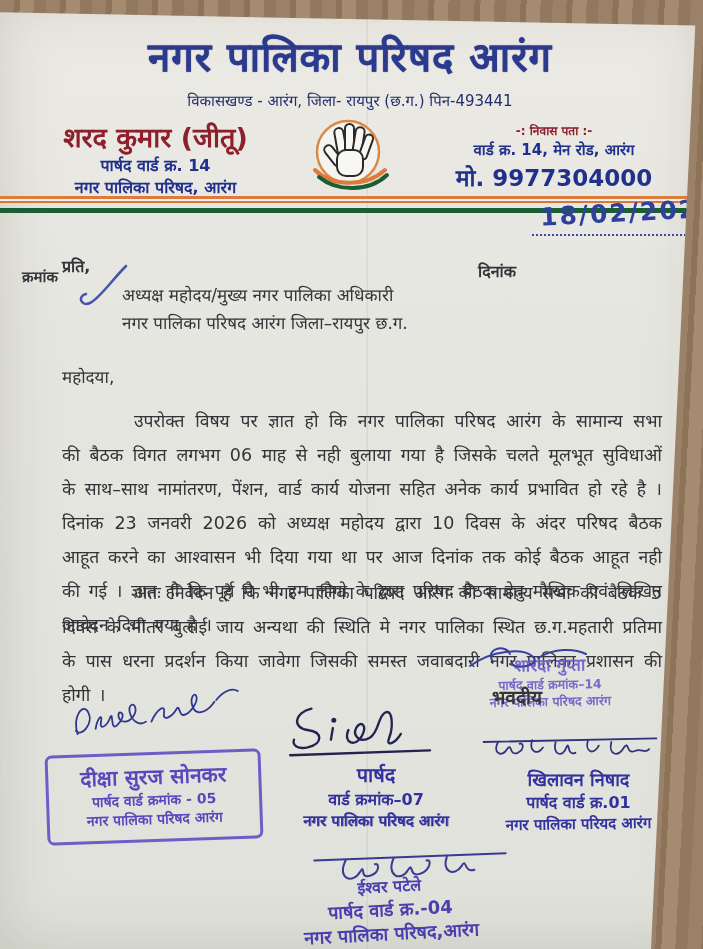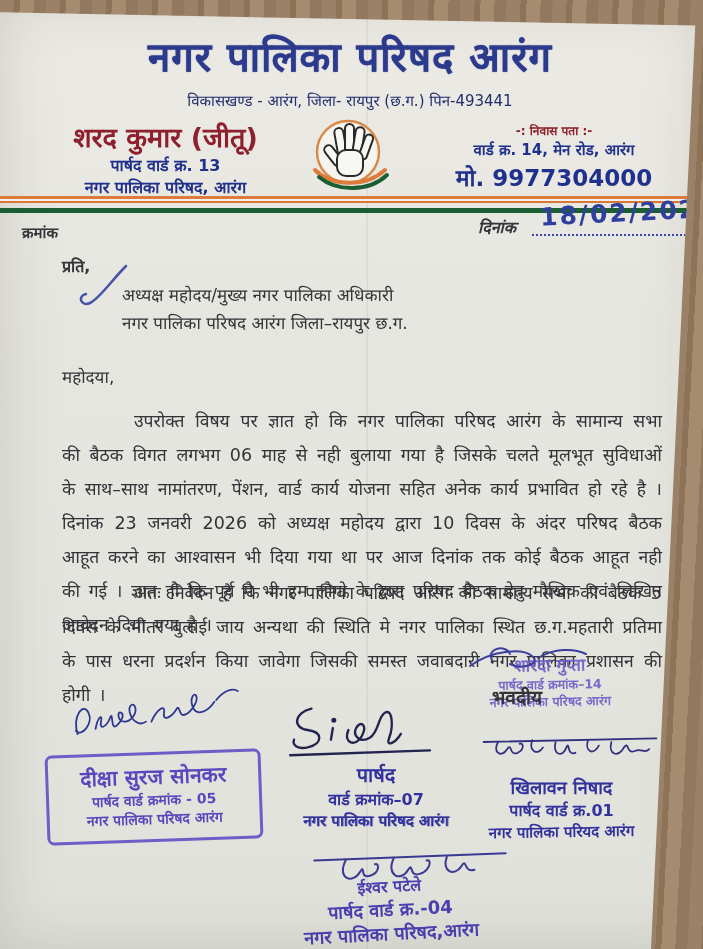--- a/index.html
+++ b/index.html
@@ -26,21 +26,21 @@
   .res-head{font-size:12px;font-weight:bold;}
   .res-line{font-size:15px;font-weight:bold;line-height:22px;}
   .res-mob{font-size:23px;font-weight:bold;}
   .band{left:0;width:703px;}
   .band .o1{height:3px;background:#dd7b3d;}
   .band .w1{height:2px;background:#f2f1ec;}
   .band .o2{height:2px;background:#d97736;}
   .band .w2{height:5px;background:transparent;}
   .band .g1{height:5px;background:#1c5e33;}
   .ink{color:#343439;}
-  .label{font-size:15px;font-weight:bold;}
+  .label{font-size:15px;font-weight:bold;margin-top:44px;}
   .bodytext{font-size:17.5px;line-height:34px;text-align:justify;color:#323237;
     word-spacing:3px;}
   .indent{text-indent:72px;}
   .subject{font-size:17px;font-weight:bold;color:#2e2e33;word-spacing:7px;}
   .hand{font-size:25px;font-weight:bold;color:#2e3f9e;transform:rotate(-3deg);letter-spacing:2px;}
   .dotline{border-bottom:2px dotted #3d49a0;}
   .stampV{color:#6f5fc8;}
   .stampB{color:#33319e;padding-left:19px;}
   .stamp-line{font-weight:bold;line-height:1.35;}
   .stampbox{border:3px solid #6c5ec6;border-radius:7px;padding:8px 10px 10px;}
@@ -49,23 +49,23 @@
 </head>
 <body>
 
 <div id="stage">
   <div id="paper">
     <div class="crease"></div>
 
     <div class="abs ctr title" style="left:40px;top:28px;width:620px;">नगर पालिका परिषद आरंग</div>
     <div class="abs ctr subtitle" style="left:40px;top:90px;width:620px;">विकासखण्ड - आरंग, जिला- रायपुर (छ.ग.) पिन-493441</div>
 
-    <div class="abs ctr" style="left:18px;top:118px;width:295px;">
+    <div class="abs ctr" style="left:8px;top:118px;width:295px;">
       <div class="officer-name maroon">शरद कुमार (जीतू)</div>
-      <div class="officer-sub blue">पार्षद वार्ड क्र. 13</div>
+      <div class="officer-sub blue">पार्षद वार्ड क्र. 14</div>
       <div class="officer-sub blue">नगर पालिका परिषद, आरंग</div>
     </div>
 
     <div class="abs" style="left:303px;top:114px;width:90px;height:88px;">
       <svg width="90" height="88" viewBox="0 0 90 88">
         <circle cx="45" cy="38" r="31" fill="#f5f4ef" stroke="#d98a4a" stroke-width="2.5"></circle>
         <g stroke="#2a2a2a" stroke-width="2" fill="#f8f7f2" stroke-linejoin="round">
           <rect x="26" y="30" width="9" height="24" rx="4.5" transform="rotate(-38 30 42)"></rect>
           <rect x="33" y="14" width="9" height="28" rx="4.5" transform="rotate(-10 37 28)"></rect>
           <rect x="42" y="10" width="9" height="32" rx="4.5"></rect>
@@ -86,21 +86,21 @@
 
     <div class="abs band" style="top:196px;">
       <div class="o1"></div>
         <div class="w1"></div>
         <div class="o2"></div>
         <div class="w2"></div>
         <div class="g1"></div>
     </div>
 
     <div class="abs label ink" style="left:22px;top:222px;">क्रमांक</div>
-    <div class="abs label ink" style="left:478px;top:216px;font-size:16px;font-style:italic;">दिनांक</div>
+    <div class="abs label ink" style="left:478px;top:216px;font-size:16px;">दिनांक</div>
     <div class="abs hand" style="left:540px;top:198px;">18/02/2026</div>
     <div class="abs dotline" style="left:532px;top:210px;width:158px;height:24px;"></div>
 
     <div class="abs ink" style="left:62px;top:255px;font-size:16px;font-weight:bold;">प्रति,</div>
     <div class="abs" style="left:72px;top:262px;">
       <svg width="62" height="48" viewBox="0 0 62 48">
         <path d="M54 4 C40 18 27 37 18 41 C9 45 5 34 14 32" fill="none" stroke="#4653a8" stroke-width="2.5" stroke-linecap="round"></path>
       </svg>
     </div>
     <div class="abs ink" style="left:122px;top:311px;font-size:17px;">नगर पालिका परिषद आरंग जिला–रायपुर छ.ग.</div>
@@ -166,21 +166,21 @@
         <g fill="none" stroke="#33317f" stroke-width="2" stroke-linecap="round">
           <path d="M4 10 L196 6"></path>
           <path d="M20 10 C14 22 24 28 30 18 C36 10 32 26 42 22 C50 18 48 10 44 12"></path>
           <path d="M58 8 C54 20 64 26 70 16"></path>
           <path d="M84 10 C80 24 92 28 96 16 C100 8 96 26 106 22"></path>
           <path d="M120 8 C116 20 126 26 132 14"></path>
           <path d="M146 10 C142 24 154 28 160 16 C166 8 162 24 172 20 C180 16 182 24 188 18"></path>
         </g>
       </svg>
     </div>
-    <div class="abs ctr stampB" style="left:435px;top:768px;width:215px;margin-top:8px;">
+    <div class="abs ctr stampB" style="left:452px;top:768px;width:215px;">
       <div class="stamp-line" style="font-size:18px;">खिलावन निषाद</div>
       <div class="stamp-line" style="font-size:16px;">पार्षद वार्ड क्र.01</div>
       <div class="stamp-line" style="font-size:15px;transform:rotate(-1deg);">नगर पालिका परियद आरंग</div>
     </div>
 
     <div class="abs" style="left:300px;top:844px;">
       <svg width="220" height="46" viewBox="0 0 220 50">
         <g fill="none" stroke="#3a3a92" stroke-width="2.2" stroke-linecap="round">
           <path d="M6 18 L214 10"></path>
           <path d="M40 18 C30 38 48 44 56 30 C62 20 54 40 68 34 C78 30 76 20 72 22"></path>

